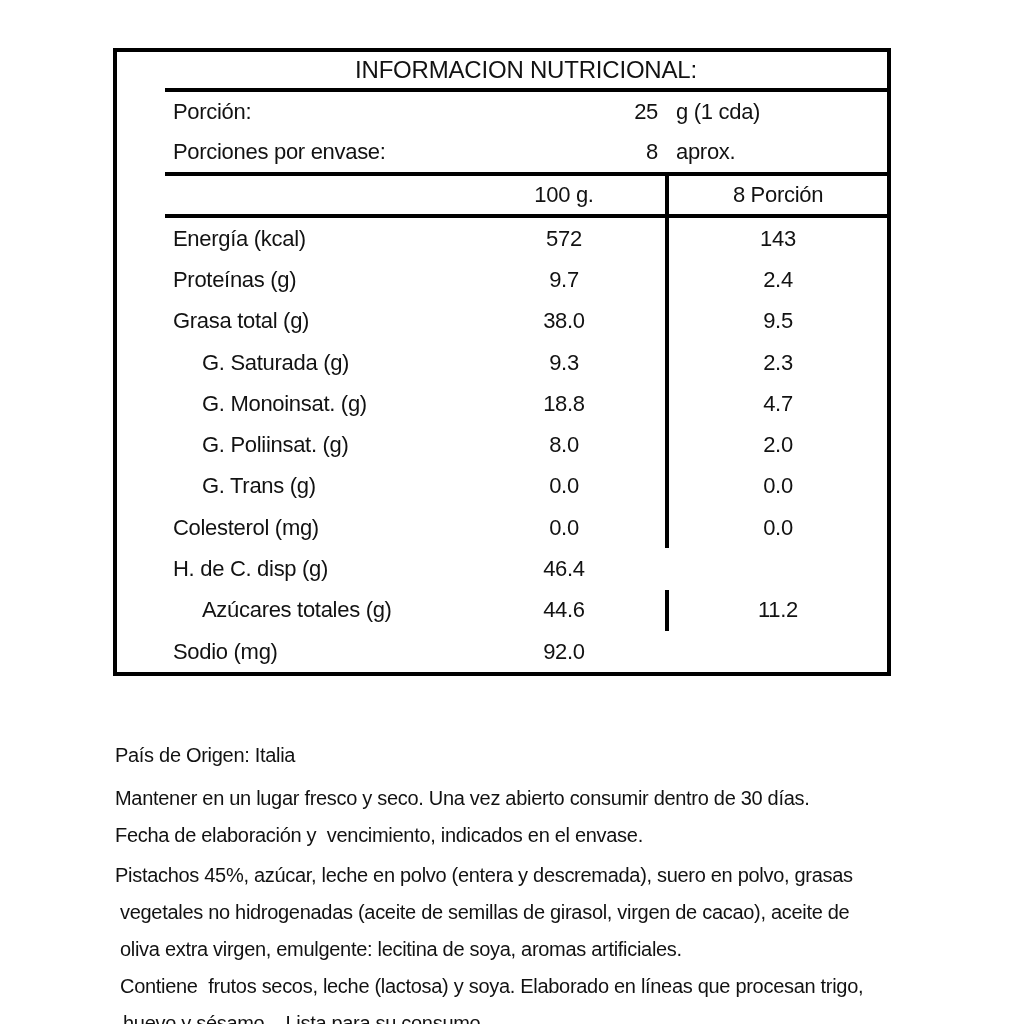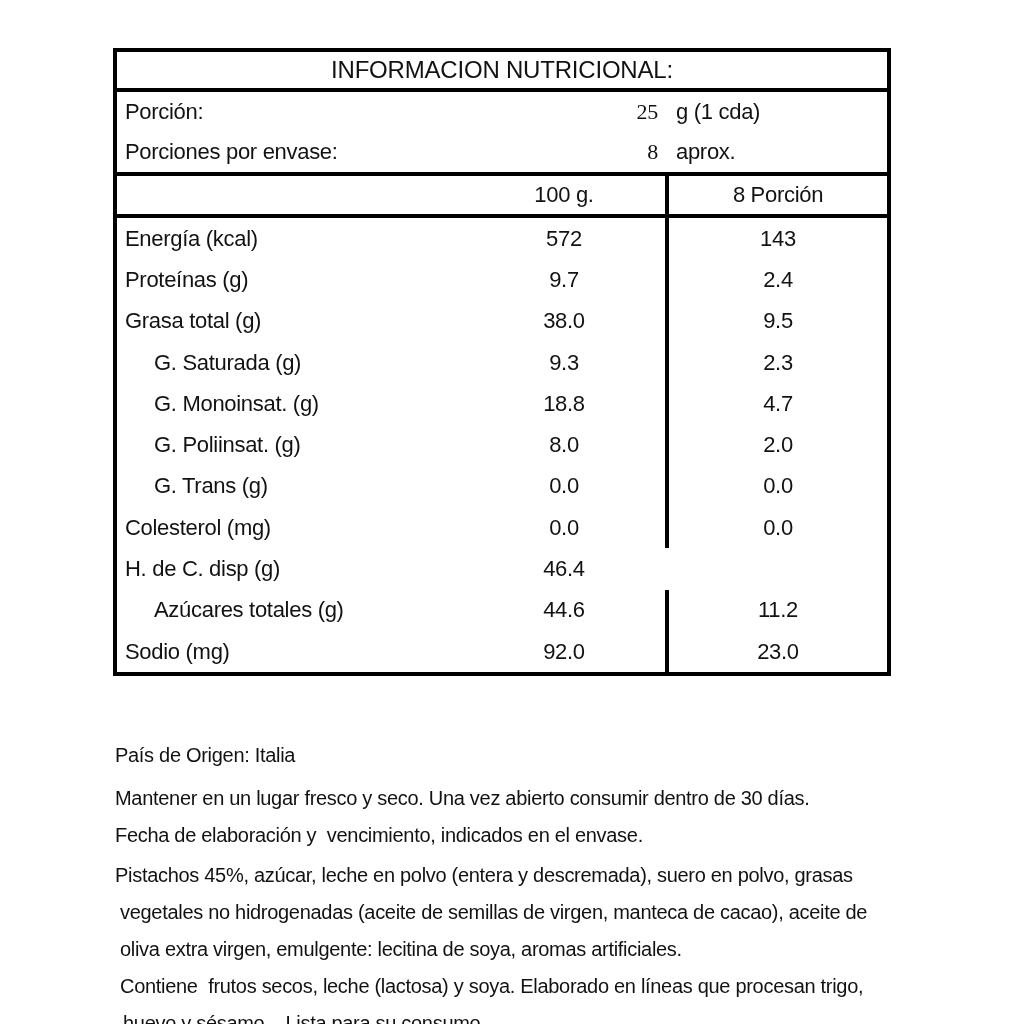--- a/index.html
+++ b/index.html
@@ -19,20 +19,21 @@
 
   
   .ntable {
     position: absolute;
     left: 113px;
     top: 48px;
     width: 778px;
     border: 4px solid #000;
     box-sizing: border-box;
     letter-spacing: -0.3px;
+    padding-left: 48px;
   }
   .title-row {
     height: 36px;
     border-bottom: 4px solid #000;
     display: flex;
     align-items: center;
     justify-content: center;
     font-size: 24px;
     letter-spacing: -0.2px;
   }
@@ -40,21 +41,21 @@
     border-bottom: 4px solid #000;
   }
   .serving-row {
     height: 40px;
     display: grid;
     grid-template-columns: 1fr 197px 219px;
     align-items: center;
     font-size: 22px;
   }
   .serving-row .s-label { padding-left: 8px; }
-  .serving-row .s-value { text-align: right; padding-right: 10px; font-family: Liberation Serif, serif; }
+  .serving-row .s-value { text-align: right; padding-right: 10px; }
   .serving-row .s-unit  { text-align: left; padding-left: 8px; }
 
   .head-row {
     height: 38px;
     border-bottom: 4px solid #000;
     display: grid;
     grid-template-columns: 1fr 202px 222px;
     align-items: center;
     font-size: 22px;
   }
@@ -198,30 +199,29 @@
 
       <div class="t-row indent">
         <span class="lbl">Azúcares totales (g)</span>
         <span class="v1">44.6</span>
         <span class="v2">11.2</span>
       </div>
 
       <div class="t-row">
         <span class="lbl">Sodio (mg)</span>
         <span class="v1">92.0</span>
-        <span class="v2">23.0</span>
       </div>
 
     </div>
   </div>
 
   <div class="footer">
     <div class="f-line">País de Origen: Italia</div>
     <div class="f-line gap-lg">Mantener en un lugar fresco y seco. Una vez abierto consumir dentro de 30 días.</div>
     <div class="f-line">Fecha de elaboración y  vencimiento, indicados en el envase.</div>
     <div class="f-line gap-sm">Pistachos 45%, azúcar, leche en polvo (entera y descremada), suero en polvo, grasas</div>
-    <div class="f-line ind-sm">vegetales no hidrogenadas (aceite de semillas de virgen, manteca de cacao), aceite de</div>
+    <div class="f-line ind-sm">vegetales no hidrogenadas (aceite de semillas de girasol, virgen de cacao), aceite de</div>
     <div class="f-line ind-sm">oliva extra virgen, emulgente: lecitina de soya, aromas artificiales.</div>
     <div class="f-line ind-sm">Contiene  frutos secos, leche (lactosa) y soya. Elaborado en líneas que procesan trigo,</div>
     <div class="f-line ind-md">huevo y sésamo.   Lista para su consumo.</div>
   </div>
 
 </div>
 
 </body></html>

